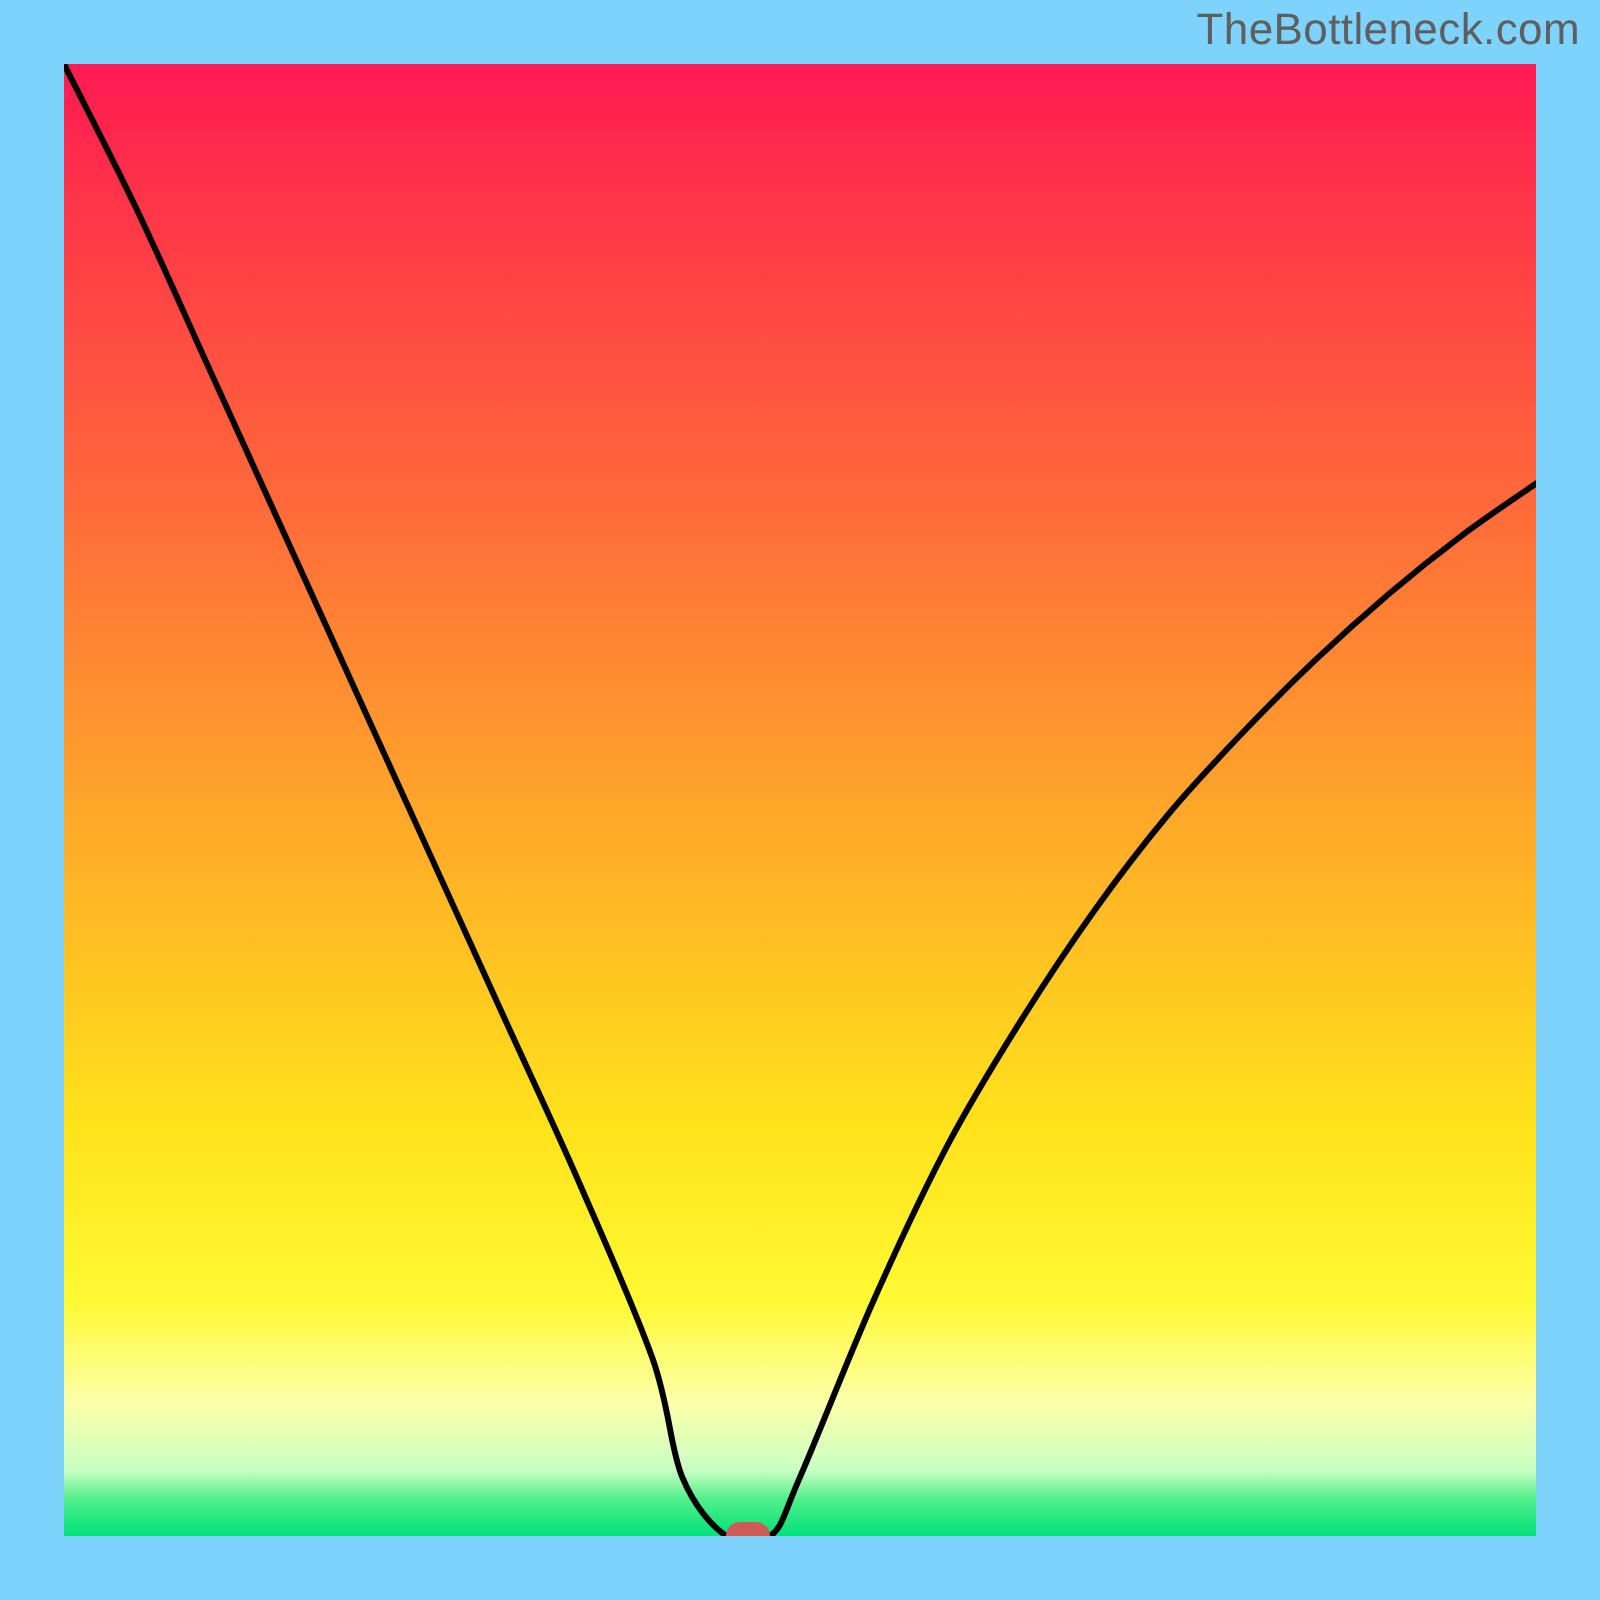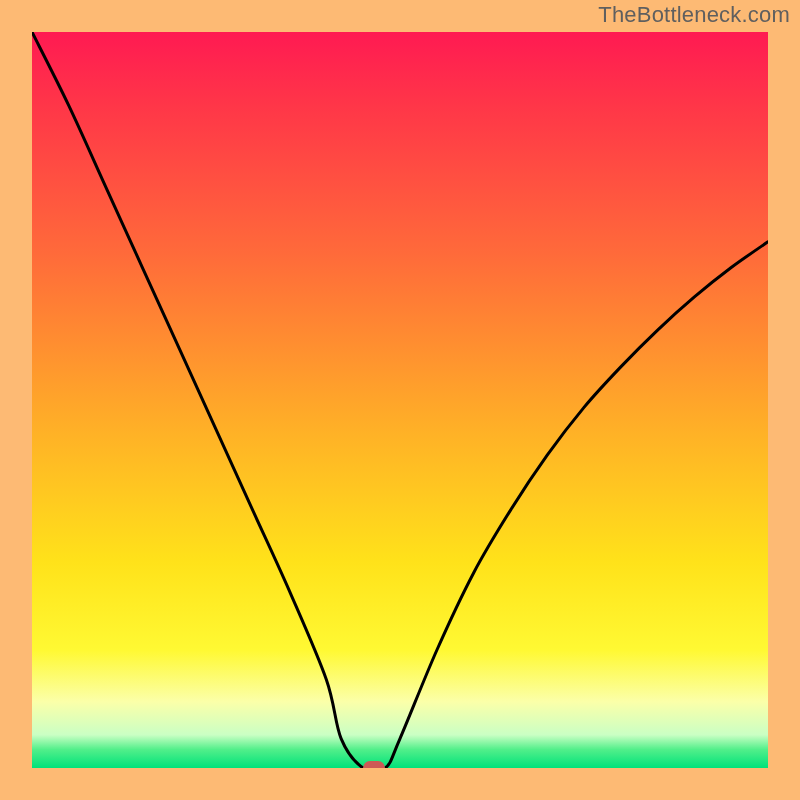--- a/index.html
+++ b/index.html
@@ -8,21 +8,21 @@
     width: 800px;
     height: 800px;
     overflow: hidden;
     background: #000;
     font-family: Arial, Helvetica, sans-serif;
   }
   .frame {
     position: relative;
     width: 800px;
     height: 800px;
-    background: #fdba74;
+    background: #7dd3fc;
   }
   .watermark {
     position: absolute;
     top: 2px;
     right: 10px;
     color: #5f5f5f;
     font-size: 22px;
     font-weight: 500;
     letter-spacing: 0.2px;
     z-index: 10;

